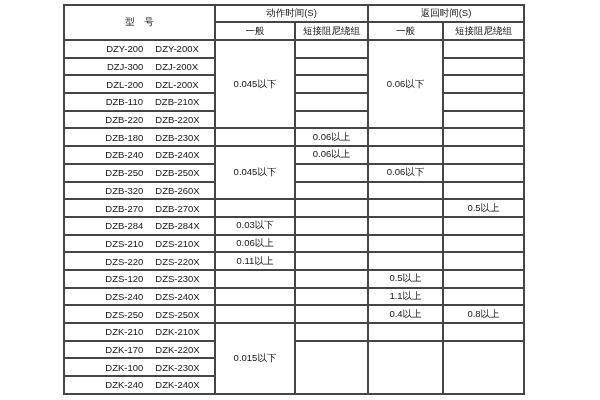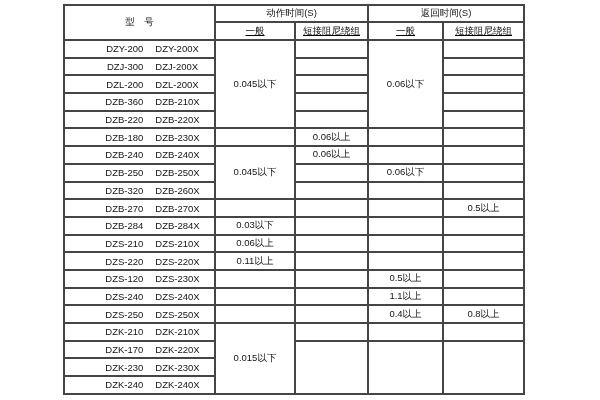--- a/index.html
+++ b/index.html
@@ -26,21 +26,21 @@
     font-size: 9.5px;
     font-weight: normal;
     color: #141414;
     text-align: center;
     vertical-align: middle;
     background: #ffffff;
     overflow: hidden;
     white-space: nowrap;
   }
   tr.hrow1 { height: 17px; }
-  tr.hrow2 { height: 18px; text-decoration: underline; }
+  tr.hrow2 { height: 18px; }
   tr.drow  { height: 17.7px; }
   td.model {
     text-align: left;
     margin-top: 40px;
   }
   td.model .pair {
     display: flex;
     justify-content: center;
     gap: 12px;
     padding-left: 26px;
@@ -102,21 +102,21 @@
       <span>DZL-200X</span>
           </div>
         </td>
     <td></td>
     <td></td>
   </tr>
 
   <tr class="drow">
     <td class="model">
           <div class="pair">
-      <span>DZB-360</span>
+      <span>DZB-110</span>
       <span>DZB-210X</span>
           </div>
         </td>
     <td></td>
     <td></td>
   </tr>
 
   <tr class="drow">
     <td class="model">
           <div class="pair">
@@ -290,21 +290,21 @@
           </div>
         </td>
     <td rowspan="3"></td>
     <td rowspan="3"></td>
     <td rowspan="3"></td>
   </tr>
 
   <tr class="drow">
     <td class="model">
           <div class="pair">
-      <span>DZK-230</span>
+      <span>DZK-100</span>
       <span>DZK-230X</span>
           </div>
         </td>
   </tr>
 
   <tr class="drow">
     <td class="model">
           <div class="pair">
       <span>DZK-240</span>
       <span>DZK-240X</span>

